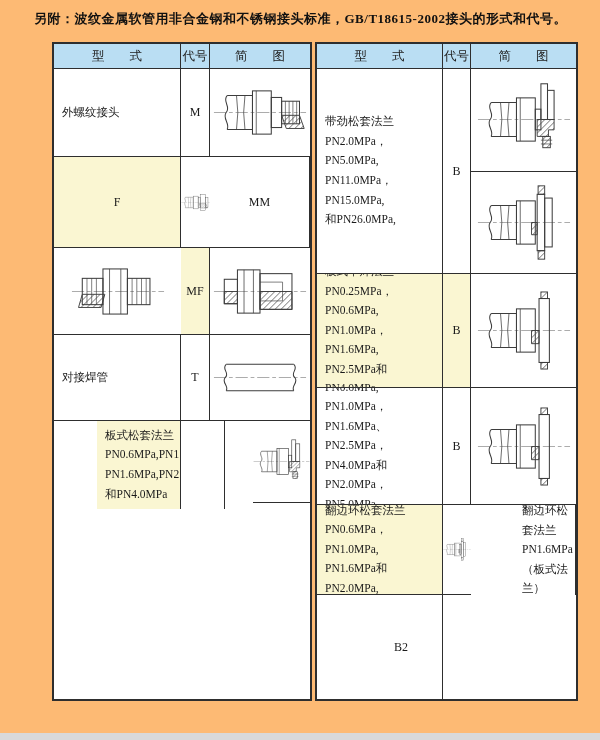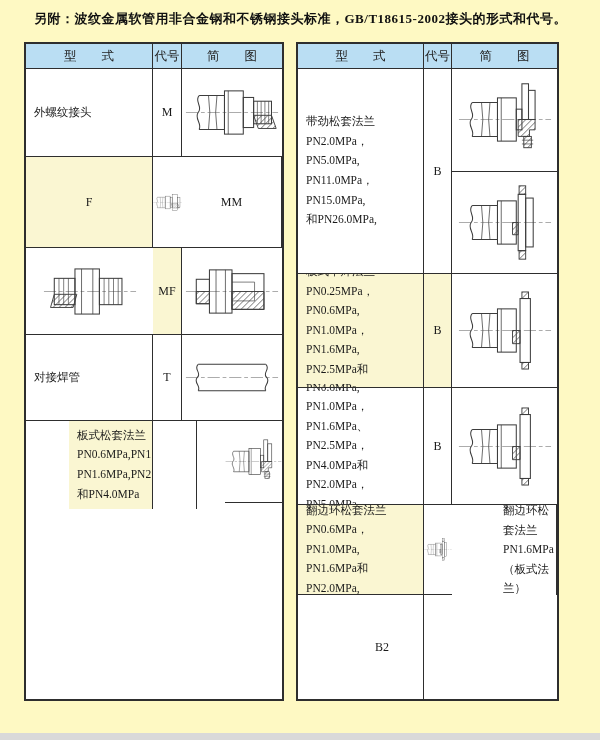--- a/index.html
+++ b/index.html
@@ -1,30 +1,30 @@
 <!DOCTYPE html>
 <html><head>
 <meta charset="utf-8">
 <style>
   html,body{margin:0;padding:0;}
   .page{
     position:relative;
     width:600px;height:740px;
-    background:#fef9c3;
+    background:#fdba74;
     font-family:"Liberation Serif","DejaVu Serif",serif;
     color:#1a1a1a;
     overflow:hidden;
   }
   .doc-title{
     position:absolute;left:34px;top:10px;width:540px;
     font-size:13px;font-weight:bold;letter-spacing:0.5px;color:#111;
   }
   .tables{
-    position:absolute;left:24px;top:42px;
-    display:flex;gap:12px;align-items:center;
+    position:absolute;left:52px;top:42px;
+    display:flex;gap:3px;align-items:center;
   }
   .tbl{
     display:grid;
     border:2px solid #2e2e2e;
     background:#fff;
   }
   .tbl-left{grid-template-columns:127px 29px 100px;grid-template-rows:25px 88px 91px 87px 86px 88px 190px;}
   .tbl-right{grid-template-columns:126px 28px 105px;grid-template-rows:25px 205px 114px 117px 90px 104px;}
   .cell{
     box-sizing:border-box;

